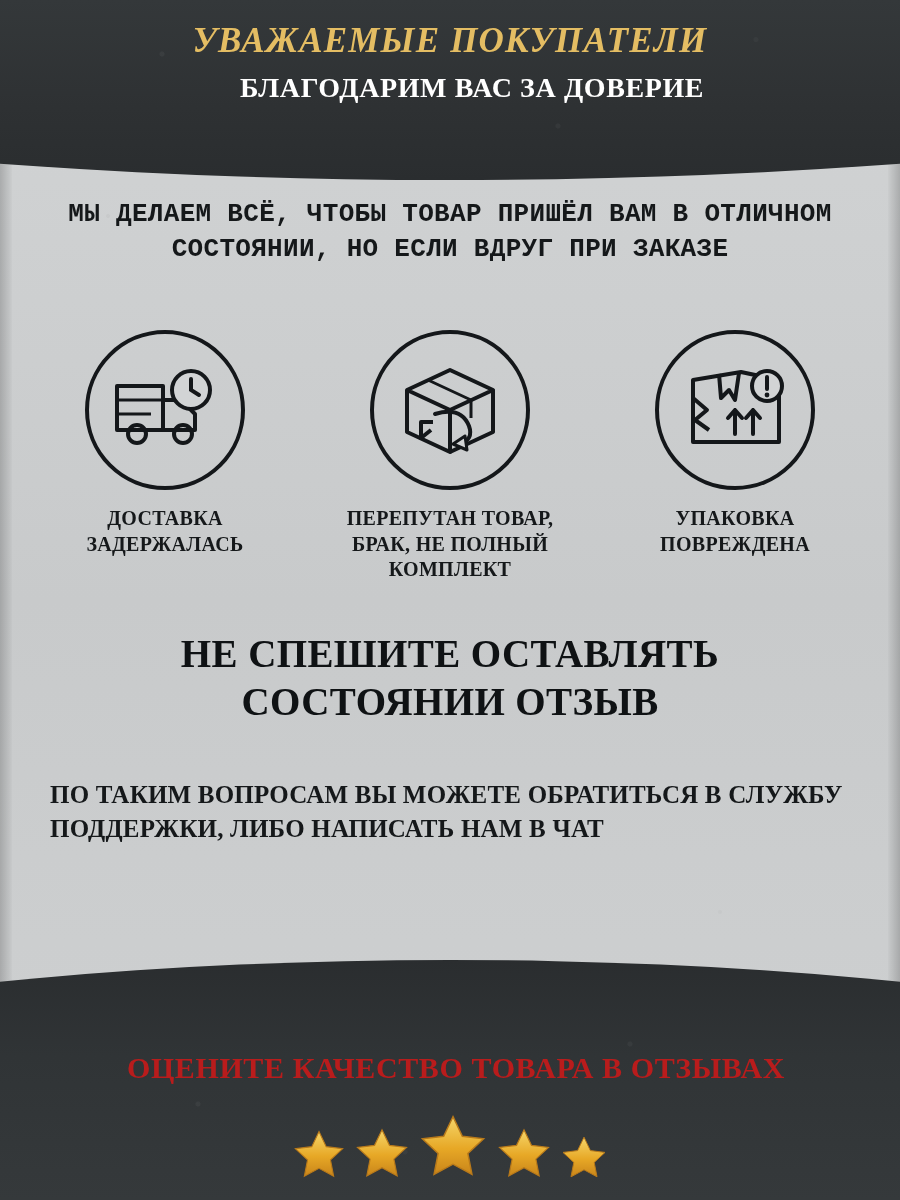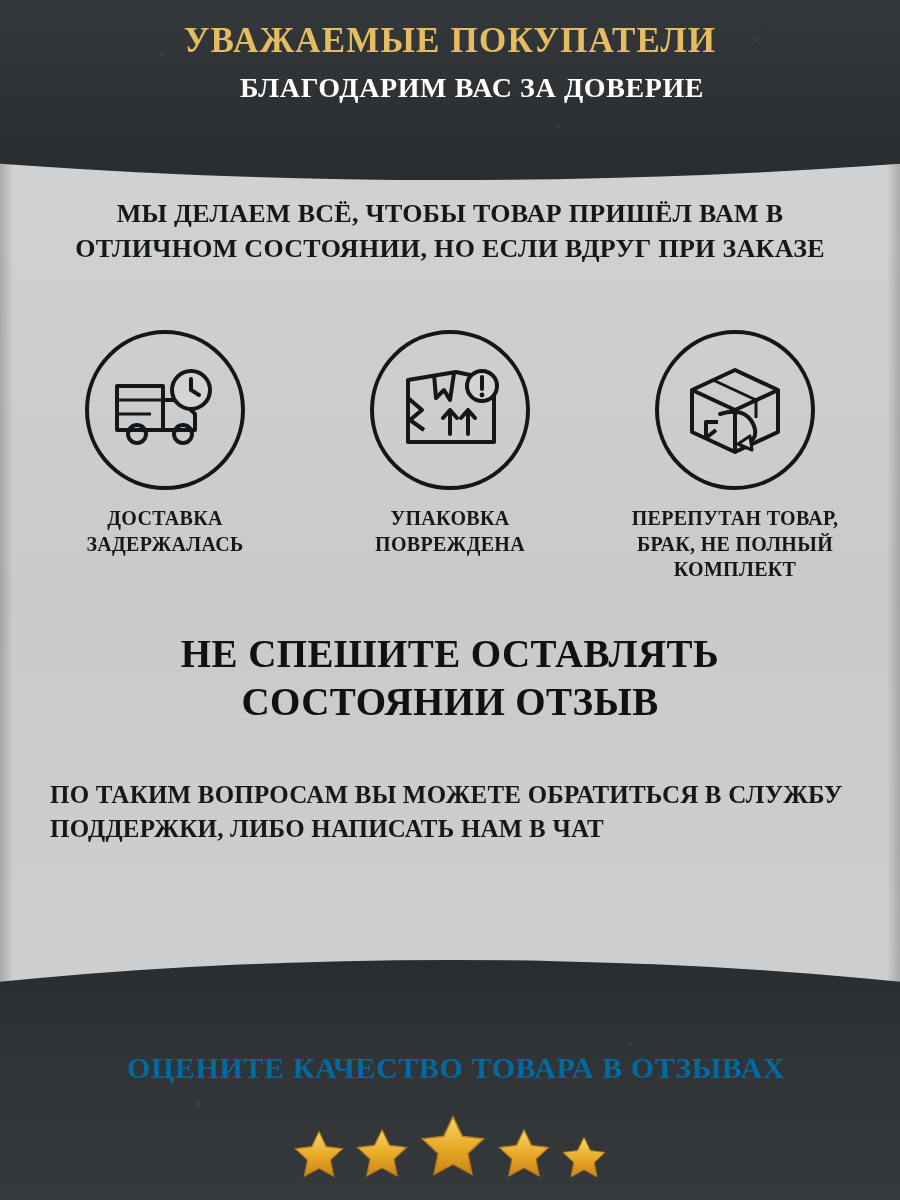--- a/index.html
+++ b/index.html
@@ -73,20 +73,21 @@
     text-align: center;
     padding-top: 22px;
     z-index: 5;
   }
   .header-title {
     font-size: 35px;
     font-weight: 700;
     letter-spacing: 1.2px;
     color: #e4bd63;
     line-height: 1.1;
+    font-style: italic;
   }
   .header-sub {
     margin-top: 10px;
     font-size: 28px;
     font-weight: 700;
     color: #ffffff;
     line-height: 1.18;
     letter-spacing: 0.6px;
     padding-left: 44px;
   }
@@ -97,20 +98,21 @@
     top: 197px;
     left: 50px;
     width: 800px;
     text-align: center;
     font-size: 26px;
     font-weight: 700;
     color: #15181a;
     line-height: 1.33;
     letter-spacing: 0.3px;
     z-index: 4;
+    font-family: Liberation Mono, monospace;
   }
 
   
   .icons-row {
     position: absolute;
     top: 330px;
     left: 40px;
     width: 820px;
     display: flex;
     justify-content: space-between;
@@ -174,21 +176,21 @@
     left: 0;
     bottom: 0;
     width: 900px;
     text-align: center;
     z-index: 6;
     padding-bottom: 18px;
   }
   .footer-title {
     font-size: 30px;
     font-weight: 700;
-    color: #0369a1;
+    color: #b91c1c;
     line-height: 1.25;
     letter-spacing: 0.6px;
     padding-left: 12px;
   }
   .stars {
     margin-top: 18px;
     display: flex;
     justify-content: center;
     align-items: flex-end;
     gap: 6px;
@@ -233,52 +235,52 @@
 
           <circle cx="80" cy="22" r="19" stroke="#14171a" stroke-width="4" fill="#d2d4d5"></circle>
           <path d="M80 11 V22 L88 27" stroke="#14171a" stroke-width="4" stroke-linecap="round" fill="none"></path>
         </svg>
       </div>
       <div class="icon-caption">ДОСТАВКА ЗАДЕРЖАЛАСЬ</div>
     </div>
 
     <div class="icon-card">
       <div class="circle">
+        <svg width="110" height="96" viewBox="0 0 110 96" fill="none" xmlns="http://www.w3.org/2000/svg">
+
+          <path d="M12 28 L55 8 L98 28 L55 48 Z" stroke="#14171a" stroke-width="4" fill="none" stroke-linejoin="round"></path>
+          <path d="M12 28 V70 L55 90 V48" stroke="#14171a" stroke-width="4" fill="none" stroke-linejoin="round"></path>
+          <path d="M98 28 V70 L55 90" stroke="#14171a" stroke-width="4" fill="none" stroke-linejoin="round"></path>
+          <path d="M33 18 L76 38 V56" stroke="#14171a" stroke-width="3" fill="none" stroke-linejoin="round"></path>
+
+          <path d="M38 60 h-12 v16 l10 -8" stroke="#14171a" stroke-width="4" fill="none" stroke-linejoin="round"></path>
+          <path d="M40 52 q26 -8 34 12 q5 14 -10 18" stroke="#14171a" stroke-width="4" fill="none" stroke-linecap="round"></path>
+          <path d="M70 74 l-12 8 l14 6 Z" stroke="#14171a" stroke-width="3" fill="#d2d4d5" stroke-linejoin="round"></path>
+        </svg>
+      </div>
+      <div class="icon-caption">ПЕРЕПУТАН ТОВАР, БРАК, НЕ ПОЛНЫЙ КОМПЛЕКТ</div>
+    </div>
+
+    <div class="icon-card">
+      <div class="circle">
         <svg width="104" height="92" viewBox="0 0 104 92" fill="none" xmlns="http://www.w3.org/2000/svg">
 
           <path d="M10 16 L58 8 L96 16 V78 H10 Z" stroke="#14171a" stroke-width="4" fill="none" stroke-linejoin="round"></path>
           <path d="M36 10 L38 34 L46 26 L52 36 L56 9" stroke="#14171a" stroke-width="4" fill="none" stroke-linejoin="round"></path>
           <path d="M10 34 L24 46 L12 56 L26 66" stroke="#14171a" stroke-width="4" fill="none" stroke-linejoin="round"></path>
 
           <path d="M52 70 V46 M52 46 l-7 8 M52 46 l7 8" stroke="#14171a" stroke-width="4" fill="none" stroke-linecap="round" stroke-linejoin="round"></path>
           <path d="M70 70 V46 M70 46 l-7 8 M70 46 l7 8" stroke="#14171a" stroke-width="4" fill="none" stroke-linecap="round" stroke-linejoin="round"></path>
 
           <circle cx="84" cy="22" r="15" stroke="#14171a" stroke-width="4" fill="#d2d4d5"></circle>
           <path d="M84 13 V25" stroke="#14171a" stroke-width="4" stroke-linecap="round"></path>
           <circle cx="84" cy="31" r="2.4" fill="#14171a"></circle>
         </svg>
       </div>
       <div class="icon-caption">УПАКОВКА ПОВРЕЖДЕНА</div>
-    </div>
-
-    <div class="icon-card">
-      <div class="circle">
-        <svg width="110" height="96" viewBox="0 0 110 96" fill="none" xmlns="http://www.w3.org/2000/svg">
-
-          <path d="M12 28 L55 8 L98 28 L55 48 Z" stroke="#14171a" stroke-width="4" fill="none" stroke-linejoin="round"></path>
-          <path d="M12 28 V70 L55 90 V48" stroke="#14171a" stroke-width="4" fill="none" stroke-linejoin="round"></path>
-          <path d="M98 28 V70 L55 90" stroke="#14171a" stroke-width="4" fill="none" stroke-linejoin="round"></path>
-          <path d="M33 18 L76 38 V56" stroke="#14171a" stroke-width="3" fill="none" stroke-linejoin="round"></path>
-
-          <path d="M38 60 h-12 v16 l10 -8" stroke="#14171a" stroke-width="4" fill="none" stroke-linejoin="round"></path>
-          <path d="M40 52 q26 -8 34 12 q5 14 -10 18" stroke="#14171a" stroke-width="4" fill="none" stroke-linecap="round"></path>
-          <path d="M70 74 l-12 8 l14 6 Z" stroke="#14171a" stroke-width="3" fill="#d2d4d5" stroke-linejoin="round"></path>
-        </svg>
-      </div>
-      <div class="icon-caption">ПЕРЕПУТАН ТОВАР, БРАК, НЕ ПОЛНЫЙ КОМПЛЕКТ</div>
     </div>
 
   </div>
 
   <div class="mid-heading">НЕ СПЕШИТЕ ОСТАВЛЯТЬ СОСТОЯНИИ ОТЗЫВ</div>
   <div class="mid-body">ПО ТАКИМ ВОПРОСАМ ВЫ МОЖЕТЕ ОБРАТИТЬСЯ В СЛУЖБУ ПОДДЕРЖКИ, ЛИБО НАПИСАТЬ НАМ В ЧАТ</div>
 
   <div class="footer">
     <div class="footer-title">ОЦЕНИТЕ КАЧЕСТВО ТОВАРА В ОТЗЫВАХ</div>
     <div class="stars">

